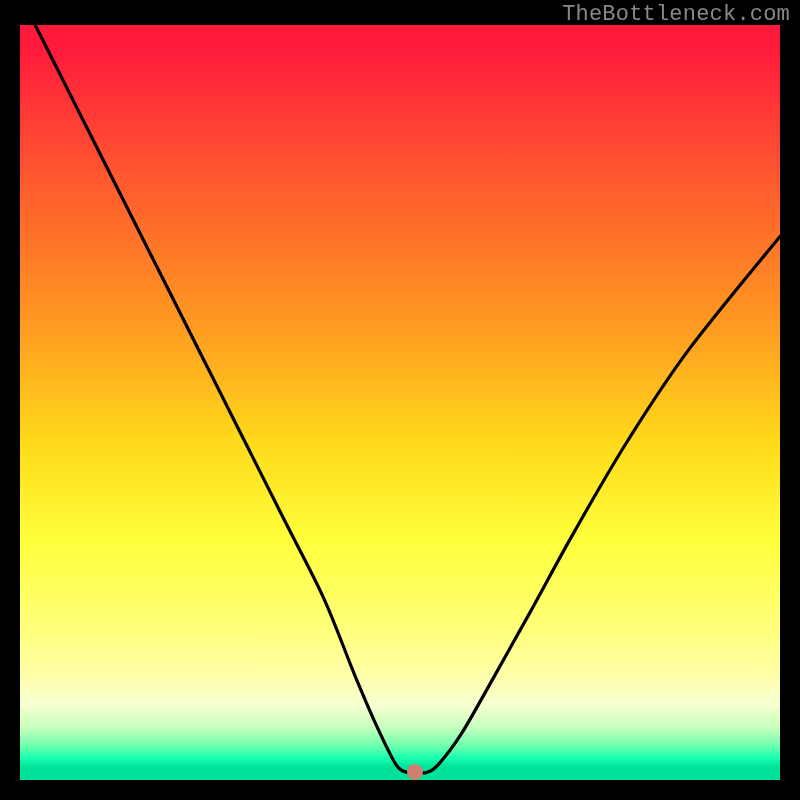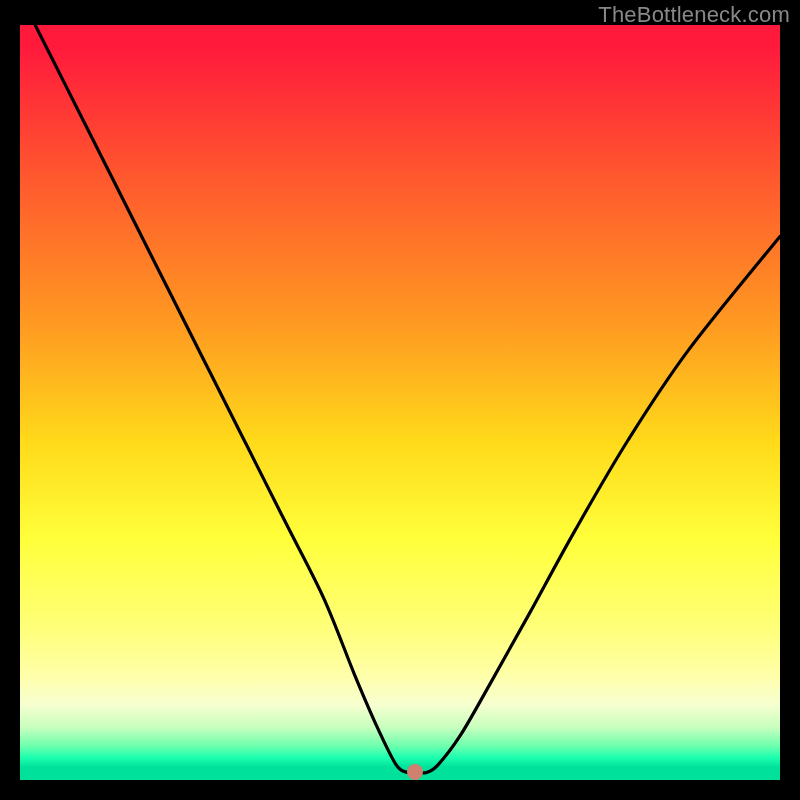--- a/index.html
+++ b/index.html
@@ -9,20 +9,21 @@
     height: 800px;
     overflow: hidden;
     font-family: Arial, Helvetica, sans-serif;
     background: #000;
   }
   .chart-frame {
     position: relative;
     width: 800px;
     height: 800px;
     background: #000;
+    font-family: Liberation Mono, monospace;
   }
   .watermark {
     position: absolute;
     top: 2px;
     right: 10px;
     color: #888;
     font-size: 22px;
     letter-spacing: 0.2px;
     z-index: 4;
   }

